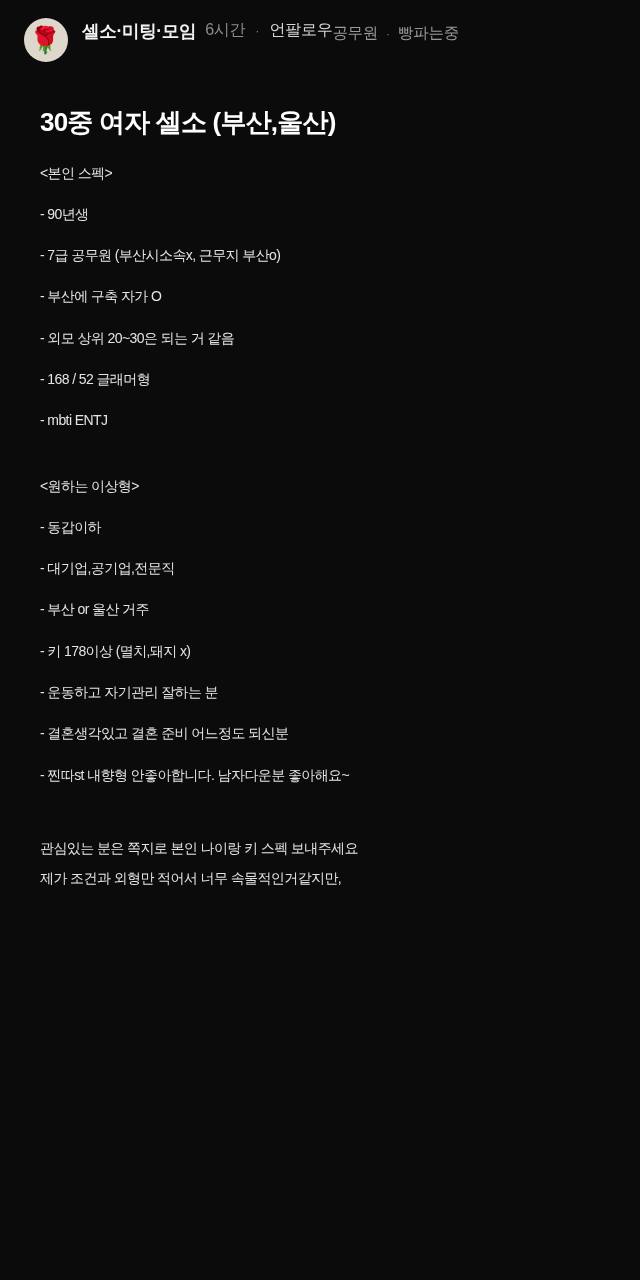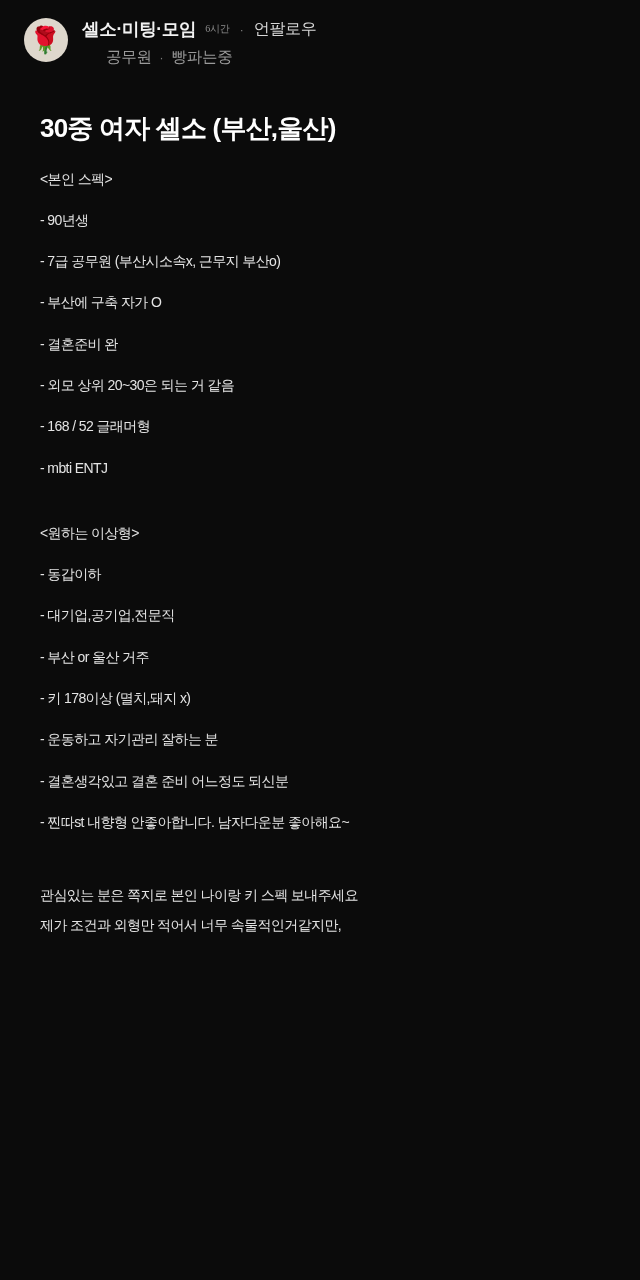--- a/index.html
+++ b/index.html
@@ -41,60 +41,58 @@
     display: flex;
     align-items: center;
     justify-content: center;
     overflow: hidden;
     font-size: 26px;
     line-height: 1;
   }
   .header-text {
     margin-left: 14px;
     display: flex;
-    flex-direction: column;
+    flex-direction: row;
     justify-content: center;
     padding-top: 1px;
   }
   .header-line1 {
     display: flex;
     align-items: center;
     flex-wrap: nowrap;
     white-space: nowrap;
   }
   .board-name {
     font-size: 17.5px;
     font-weight: bold;
     color: #f2f2f2;
     letter-spacing: -0.3px;
   }
   .time-ago {
-    font-size: 10px;
+    font-size: 16px;
     color: #8d8d8d;
     margin-left: 9px;
     letter-spacing: -0.3px;
-    font-family: Liberation Serif, serif;
   }
   .dot-sep {
     font-size: 13px;
     color: #7a7a7a;
     margin: 0 10px;
   }
   .unfollow {
     font-size: 16px;
     color: #d8d8d8;
     letter-spacing: -0.3px;
     text-align: right;
   }
   .header-line2 {
     display: flex;
     align-items: center;
     margin-top: 6px;
     white-space: nowrap;
-    margin-left: 24px;
   }
   .author-name {
     font-size: 15.5px;
     color: #9a9a9a;
     letter-spacing: -0.3px;
   }
   .author-status {
     font-size: 15.5px;
     color: #9a9a9a;
     letter-spacing: -0.3px;
@@ -165,21 +163,20 @@
   </div>
 
   <div class="post-body">
 
     <div class="post-title">30중 여자 셀소 (부산,울산)</div>
 
     <div class="para">&lt;본인 스펙&gt;</div>
     <div class="para">- 90년생</div>
     <div class="para">- 7급 공무원 (부산시소속x, 근무지 부산o)</div>
     <div class="para">- 부산에 구축 자가 O</div>
-    <div class="para">- 결혼준비 완</div>
     <div class="para">- 외모 상위 20~30은 되는 거 같음</div>
     <div class="para">- 168 / 52 글래머형</div>
     <div class="para">- mbti ENTJ</div>
 
     <div class="spacer"></div>
 
     <div class="para">&lt;원하는 이상형&gt;</div>
     <div class="para">- 동갑이하</div>
     <div class="para">- 대기업,공기업,전문직</div>
     <div class="para">- 부산 or 울산 거주</div>

